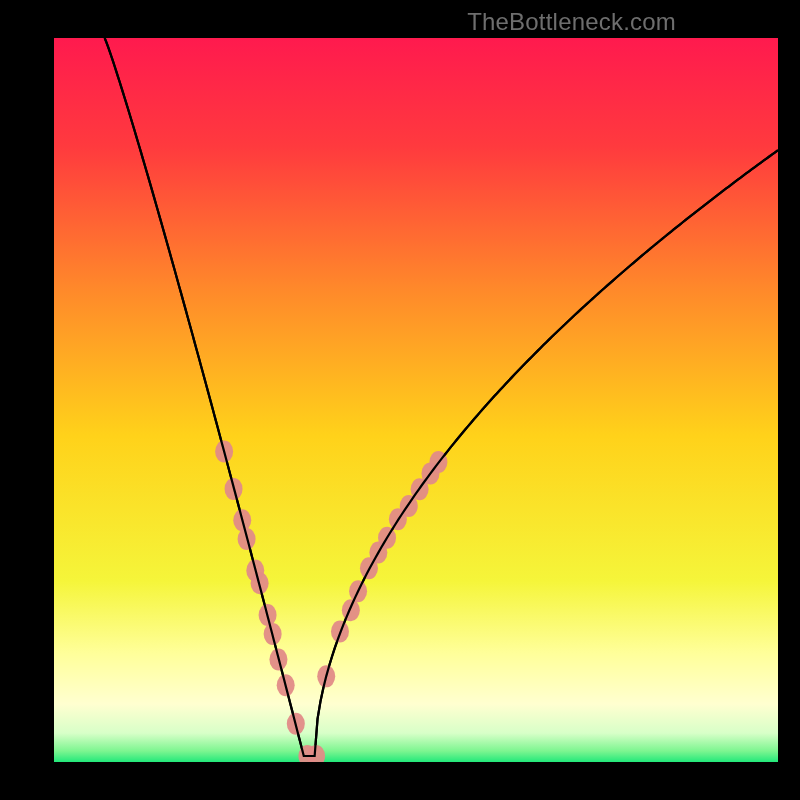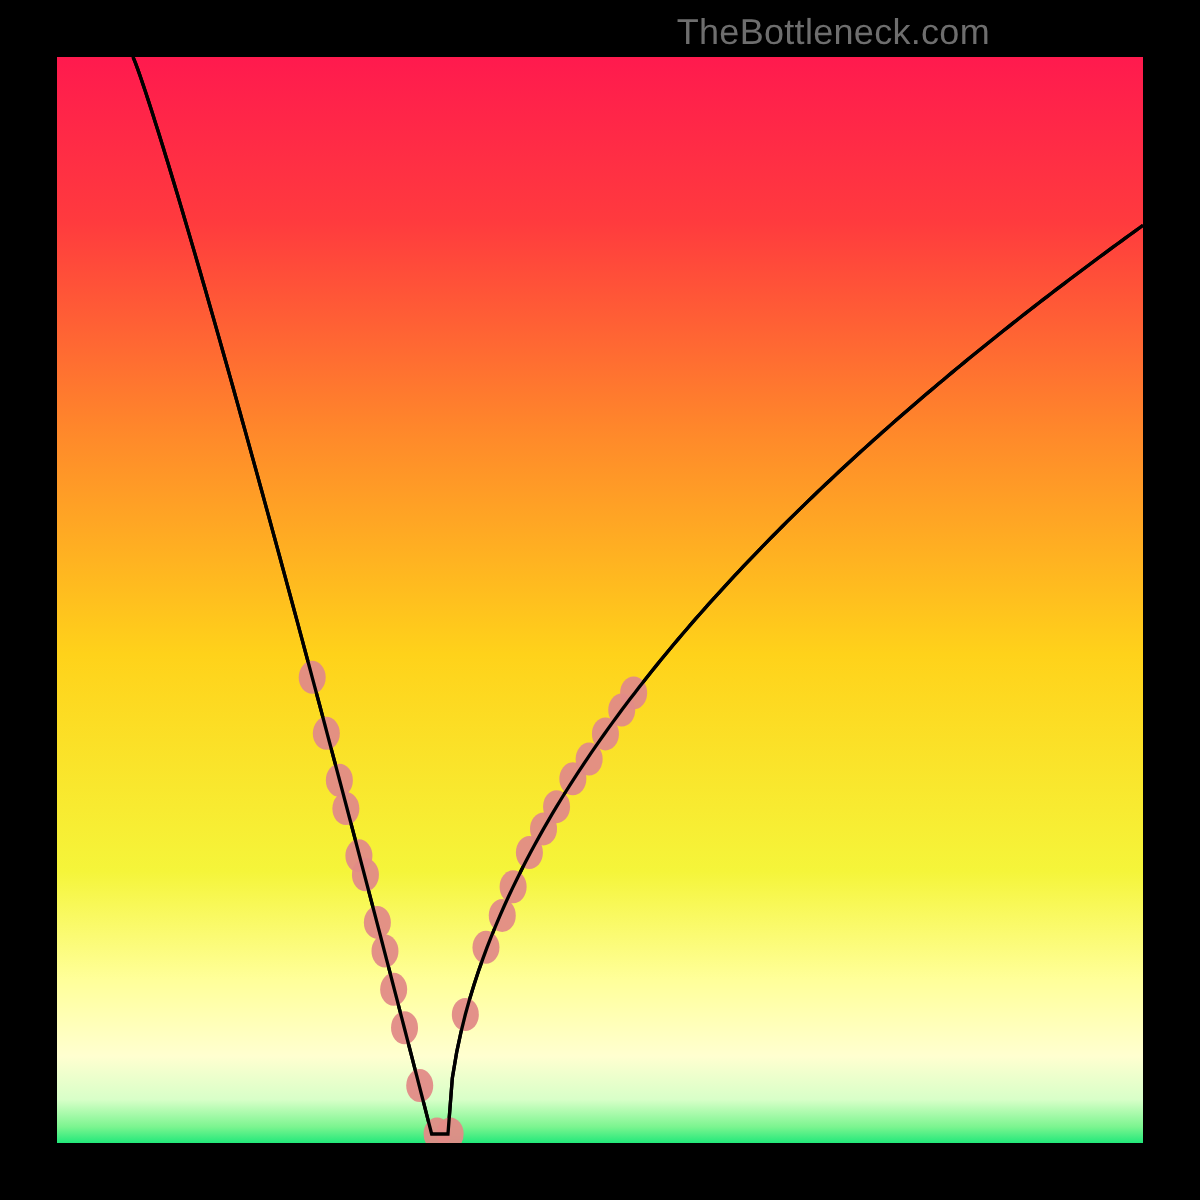--- a/index.html
+++ b/index.html
@@ -8,21 +8,21 @@
     width: 800px;
     height: 800px;
     background: #000;
     position: relative;
     overflow: hidden;
     font-family: Arial, Helvetica, sans-serif;
   }
   .outer-frame {
     position: absolute;
     top: 0;
-    left: 0;
+    left: 16px;
     width: 672px;
     height: 800px;
     background: #000;
   }
   .plot-area {
     position: absolute;
     top: 38px;
     left: 38px;
     width: 724px;
     height: 724px;

